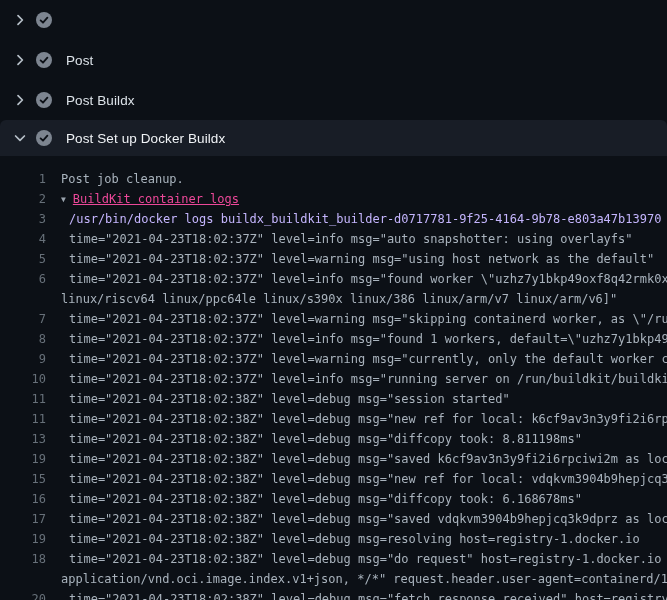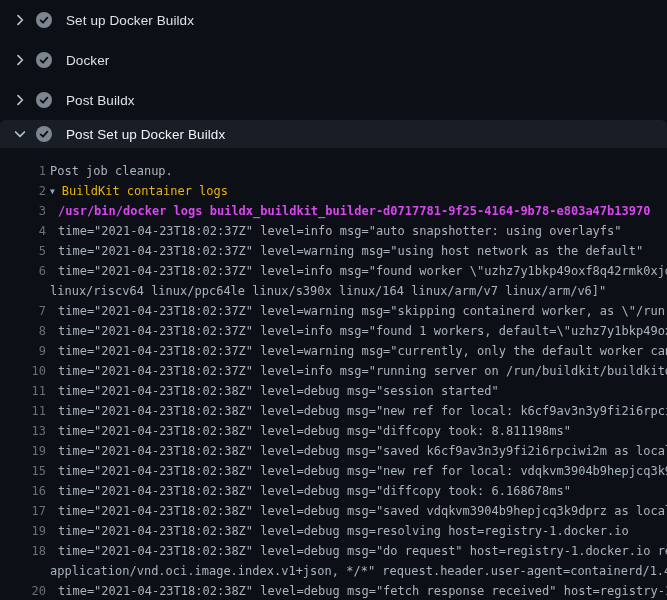--- a/index.html
+++ b/index.html
@@ -20,21 +20,21 @@
   .steps { width: 100%; }
   .step {
     display: flex;
     align-items: center;
     height: 40px;
     padding-left: 12px;
     cursor: pointer;
     box-sizing: border-box;
   }
   .step.active {
-    height: 28px;
+    height: 36px;
     background: #181d26;
     border-radius: 6px 6px 0 0;
   }
   .chev {
     width: 16px;
     height: 16px;
     margin-right: 8px;
     display: flex;
     align-items: center;
     justify-content: center;
@@ -72,67 +72,66 @@
   .lnum {
     width: 46px;
     flex: none;
     text-align: right;
     color: #677079;
     text-decoration: none;
     cursor: pointer;
     user-select: none;
   }
   .ltext {
-    margin-left: 4px;
+    margin-left: 15px;
     color: #a9b3bd;
     flex: none;
   }
   .ltext.indent { padding-left: 8px; }
-  .ltext.command { color: #d946ef; font-weight: 700; }
+  .ltext.command { color: #c4b5fd; font-weight: 400; }
   .tri {
     display: inline-block;
     font-size: 8px;
     color: #9aa4ae;
     margin-right: 7px;
     transform: translateY(-1.5px);
   }
-  .grouplbl { color: #eab308; }
+  .grouplbl { color: #ec4899; text-decoration: underline; }
 </style>
 </head>
 <body>
 
 <div class="viewer">
   <div class="steps">
       <div class="step">
         <span class="chev">
           <svg width="16" height="16" viewBox="0 0 16 16" fill="none" aria-hidden="true">
             <path d="M6 3.6 L10.4 8 L6 12.4" stroke="#b6bfc8" stroke-width="1.7" stroke-linecap="round" stroke-linejoin="round"></path>
           </svg>
         </span>
         <span class="check">
           <svg width="16" height="16" viewBox="0 0 16 16" aria-hidden="true">
             <circle cx="8" cy="8" r="8" fill="#7d8590"></circle>
             <path d="M4.6 8.4 L7 10.7 L11.4 5.6" stroke="#0c1016" stroke-width="1.8" fill="none" stroke-linecap="round" stroke-linejoin="round"></path>
           </svg>
         </span>
-        <span class="slabel">Set up Docker Buildx</span>
       </div>
       <div class="step">
         <span class="chev">
           <svg width="16" height="16" viewBox="0 0 16 16" fill="none" aria-hidden="true">
             <path d="M6 3.6 L10.4 8 L6 12.4" stroke="#b6bfc8" stroke-width="1.7" stroke-linecap="round" stroke-linejoin="round"></path>
           </svg>
         </span>
         <span class="check">
           <svg width="16" height="16" viewBox="0 0 16 16" aria-hidden="true">
             <circle cx="8" cy="8" r="8" fill="#7d8590"></circle>
             <path d="M4.6 8.4 L7 10.7 L11.4 5.6" stroke="#0c1016" stroke-width="1.8" fill="none" stroke-linecap="round" stroke-linejoin="round"></path>
           </svg>
         </span>
-        <span class="slabel">Docker</span>
+        <span class="slabel">Post</span>
       </div>
       <div class="step">
         <span class="chev">
           <svg width="16" height="16" viewBox="0 0 16 16" fill="none" aria-hidden="true">
             <path d="M6 3.6 L10.4 8 L6 12.4" stroke="#b6bfc8" stroke-width="1.7" stroke-linecap="round" stroke-linejoin="round"></path>
           </svg>
         </span>
         <span class="check">
           <svg width="16" height="16" viewBox="0 0 16 16" aria-hidden="true">
             <circle cx="8" cy="8" r="8" fill="#7d8590"></circle>
@@ -156,21 +155,21 @@
         <span class="slabel">Post Set up Docker Buildx</span>
       </div>
     </div>
   <div class="log">
       <div class="lrow"><a class="lnum">1</a><span class="ltext">Post job cleanup.</span></div>
       <div class="lrow"><a class="lnum">2</a><span class="ltext"><span class="tri">▼</span><span class="grouplbl">BuildKit container logs</span></span></div>
       <div class="lrow"><a class="lnum">3</a><span class="ltext indent command">/usr/bin/docker logs buildx_buildkit_builder-d0717781-9f25-4164-9b78-e803a47b13970</span></div>
       <div class="lrow"><a class="lnum">4</a><span class="ltext indent">time="2021-04-23T18:02:37Z" level=info msg="auto snapshotter: using overlayfs"</span></div>
       <div class="lrow"><a class="lnum">5</a><span class="ltext indent">time="2021-04-23T18:02:37Z" level=warning msg="using host network as the default"</span></div>
       <div class="lrow"><a class="lnum">6</a><span class="ltext indent">time="2021-04-23T18:02:37Z" level=info msg="found worker \"uzhz7y1bkp49oxf8q42rmk0xjd</span></div>
-      <div class="lrow"><a class="lnum"></a><span class="ltext">linux/riscv64 linux/ppc64le linux/s390x linux/164 linux/arm/v7 linux/arm/v6]"</span></div>
+      <div class="lrow"><a class="lnum"></a><span class="ltext">linux/riscv64 linux/ppc64le linux/s390x linux/386 linux/arm/v7 linux/arm/v6]"</span></div>
       <div class="lrow"><a class="lnum">7</a><span class="ltext indent">time="2021-04-23T18:02:37Z" level=warning msg="skipping containerd worker, as \"/run</span></div>
       <div class="lrow"><a class="lnum">8</a><span class="ltext indent">time="2021-04-23T18:02:37Z" level=info msg="found 1 workers, default=\"uzhz7y1bkp49ox</span></div>
       <div class="lrow"><a class="lnum">9</a><span class="ltext indent">time="2021-04-23T18:02:37Z" level=warning msg="currently, only the default worker can</span></div>
       <div class="lrow"><a class="lnum">10</a><span class="ltext indent">time="2021-04-23T18:02:37Z" level=info msg="running server on /run/buildkit/buildkitd</span></div>
       <div class="lrow"><a class="lnum">11</a><span class="ltext indent">time="2021-04-23T18:02:38Z" level=debug msg="session started"</span></div>
       <div class="lrow"><a class="lnum">11</a><span class="ltext indent">time="2021-04-23T18:02:38Z" level=debug msg="new ref for local: k6cf9av3n3y9fi2i6rpci</span></div>
       <div class="lrow"><a class="lnum">13</a><span class="ltext indent">time="2021-04-23T18:02:38Z" level=debug msg="diffcopy took: 8.811198ms"</span></div>
       <div class="lrow"><a class="lnum">19</a><span class="ltext indent">time="2021-04-23T18:02:38Z" level=debug msg="saved k6cf9av3n3y9fi2i6rpciwi2m as local"</span></div>
       <div class="lrow"><a class="lnum">15</a><span class="ltext indent">time="2021-04-23T18:02:38Z" level=debug msg="new ref for local: vdqkvm3904b9hepjcq3k9</span></div>
       <div class="lrow"><a class="lnum">16</a><span class="ltext indent">time="2021-04-23T18:02:38Z" level=debug msg="diffcopy took: 6.168678ms"</span></div>

